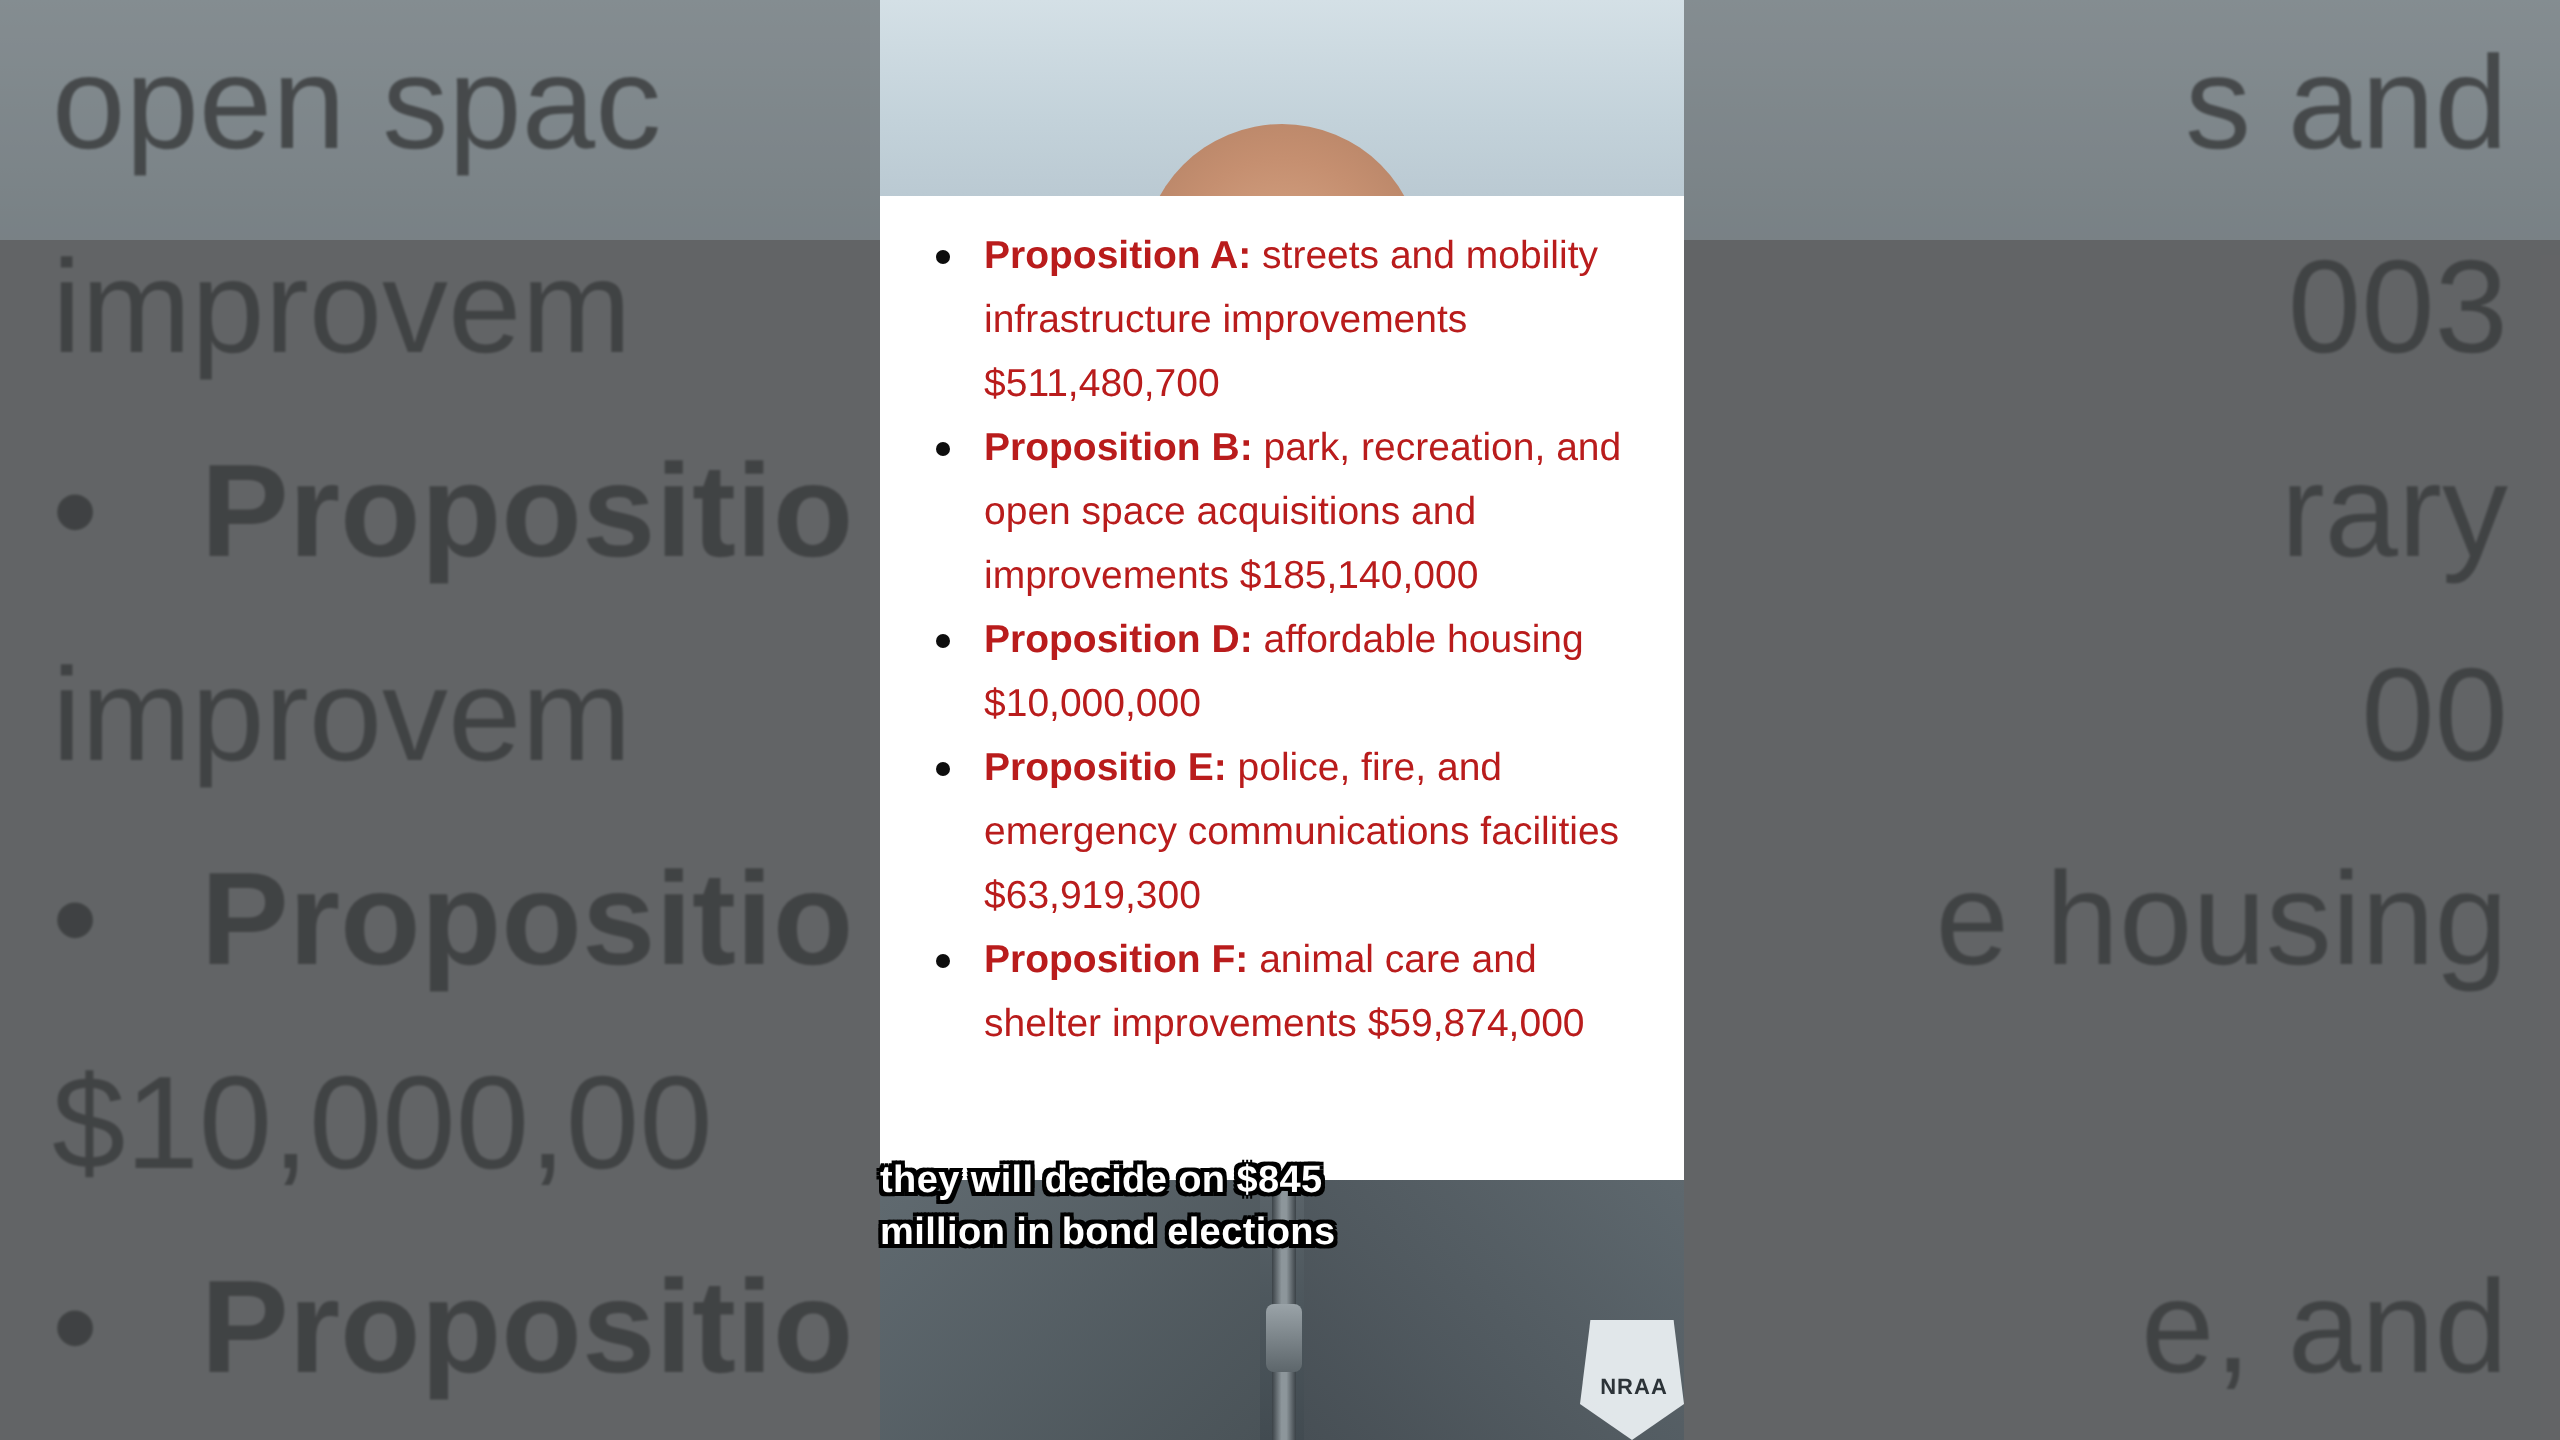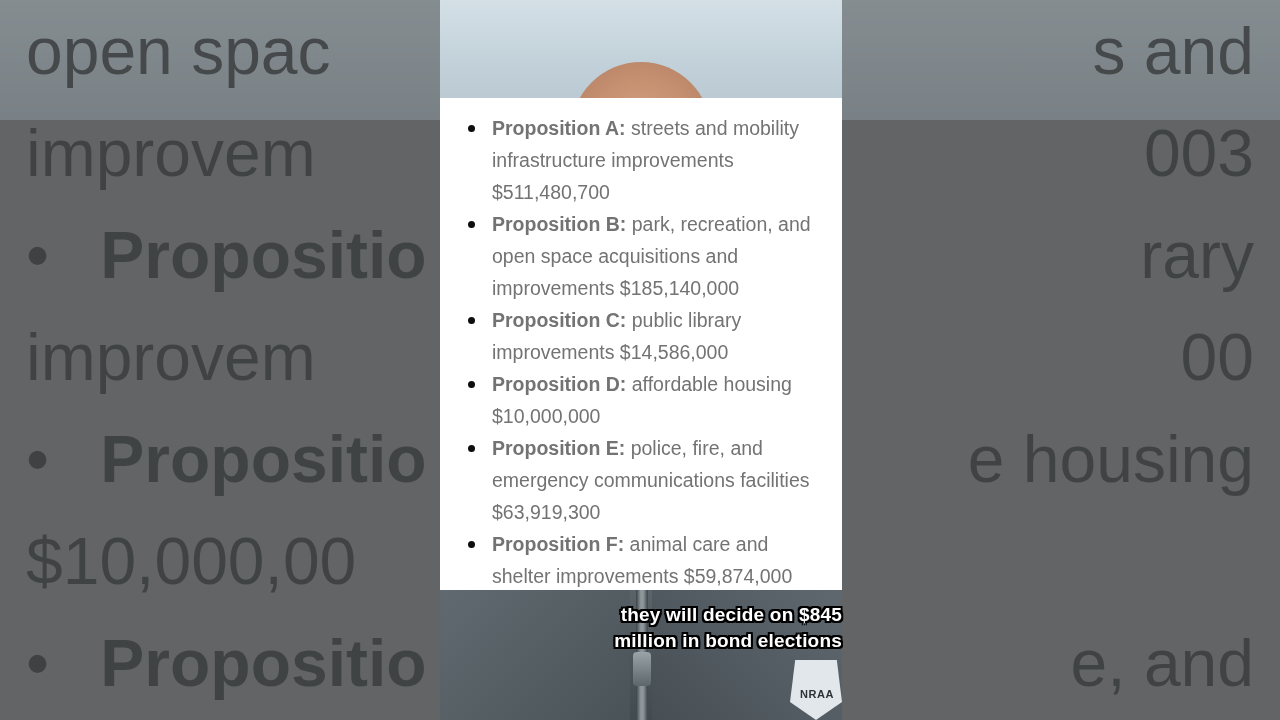--- a/index.html
+++ b/index.html
@@ -162,21 +162,21 @@
     top: 98px;
     width: 402px;
     height: 492px;
     background: #ffffff;
     overflow: hidden;
   }
   .prop-list {
     margin: 0;
     padding: 14px 22px 0 52px;
     list-style: none;
-    color: #737373;
+    color: #b91c1c;
     font-size: 19.5px;
     line-height: 32px;
   }
   .prop-list li {
     position: relative;
     margin-bottom: 0;
   }
   .prop-list li::before {
     content: "";
     position: absolute;
@@ -188,23 +188,23 @@
     border-radius: 50%;
   }
   .prop-label {
     font-weight: 700;
   }
 
   
   .caption {
     position: absolute;
     left: 440px;
-    top: 602px;
-    width: 402px;
-    text-align: right;
+    top: 578px;
+    width: 402px;
+    text-align: left;
     font-size: 19px;
     line-height: 26px;
     font-weight: 700;
     color: #ffffff;
     text-shadow:
       -2px -2px 0 #000, 2px -2px 0 #000, -2px 2px 0 #000, 2px 2px 0 #000,
       0 -2px 0 #000, 0 2px 0 #000, -2px 0 0 #000, 2px 0 0 #000;
     letter-spacing: 0.2px;
   }
   .caption span { display: block; }
@@ -271,27 +271,24 @@
 
   <div class="prop-card">
     <ul class="prop-list">
       <li>
         <span class="prop-label">Proposition A:</span><span> streets and mobility infrastructure improvements $511,480,700</span>
       </li>
       <li>
         <span class="prop-label">Proposition B:</span><span> park, recreation, and open space acquisitions and improvements $185,140,000</span>
       </li>
       <li>
-        <span class="prop-label">Proposition C:</span><span> public library improvements $14,586,000</span>
-      </li>
-      <li>
         <span class="prop-label">Proposition D:</span><span> affordable housing $10,000,000</span>
       </li>
       <li>
-        <span class="prop-label">Proposition E:</span><span> police, fire, and emergency communications facilities $63,919,300</span>
+        <span class="prop-label">Propositio E:</span><span> police, fire, and emergency communications facilities $63,919,300</span>
       </li>
       <li>
         <span class="prop-label">Proposition F:</span><span> animal care and shelter improvements $59,874,000</span>
       </li>
     </ul>
   </div>
 
   <div class="caption">
     <span>they will decide on $845</span>
     <span>million in bond elections</span>

